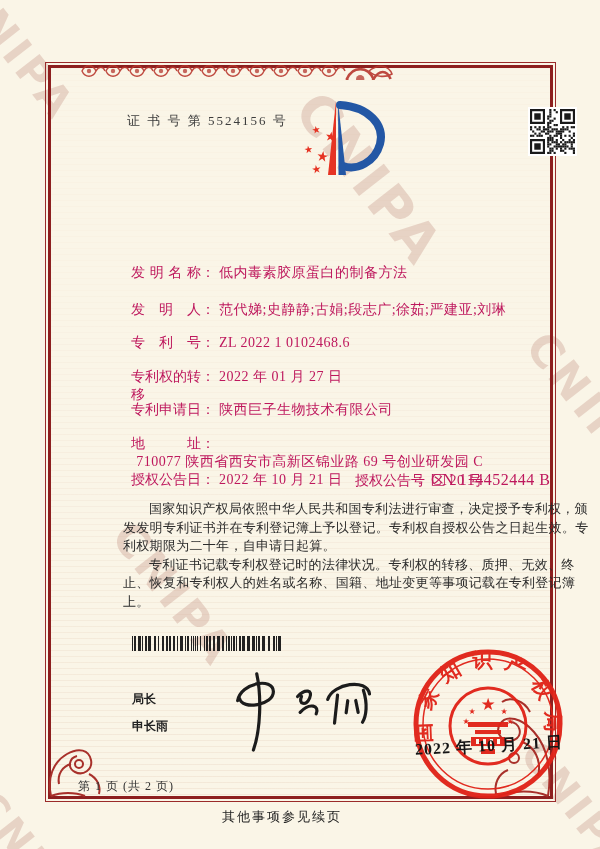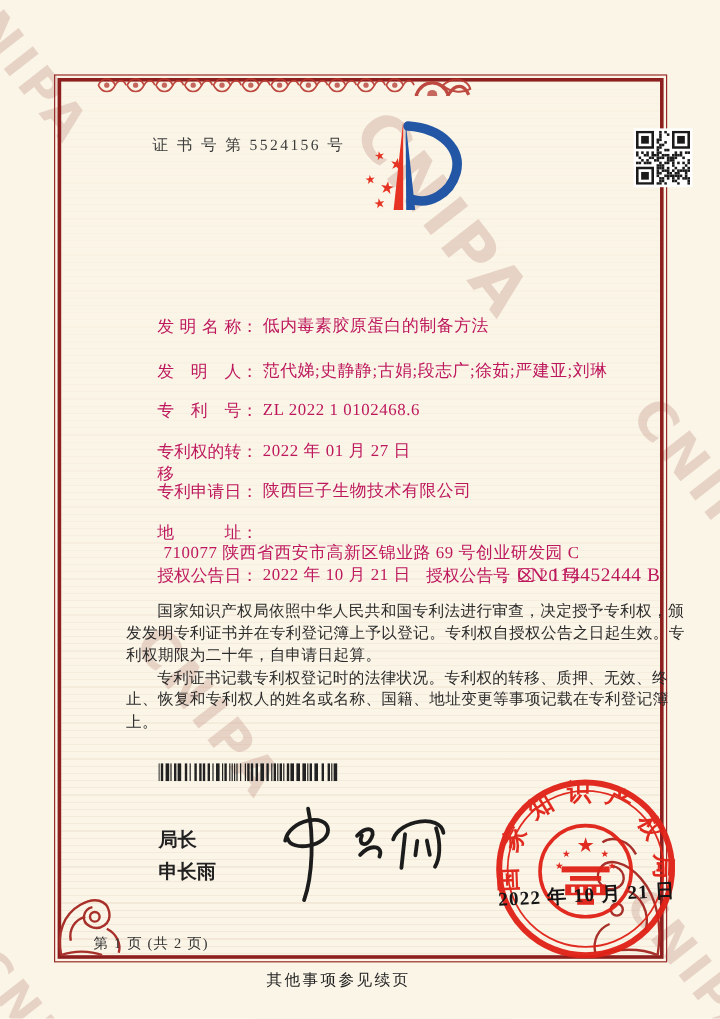--- a/index.html
+++ b/index.html
@@ -43,28 +43,28 @@
   
   .frow{position:absolute;left:36px;right:12px;font-size:14px;color:#be185d;}
   .flabel{display:inline-block;width:70px;text-align:justify;text-align-last:justify;vertical-align:top;}
   .fcolon{display:inline-block;margin-right:4px;vertical-align:top;}
   .fvalue{display:inline-block;letter-spacing:.5px;vertical-align:top;line-height:1.35;}
   .fvalue.wrap{width:352px;text-align:right;}
   .fpair2{position:absolute;left:224px;top:0;white-space:nowrap;}
   .flabel2{display:inline-block;width:58px;text-align:justify;text-align-last:justify;}
   .fvalue2{font-size:16px;letter-spacing:.5px;text-align:center;}
   
-  .body-text{position:absolute;left:10px;width:474px;top:432px;font-size:13px;line-height:18.5px;color:#2b2b2b;}
+  .body-text{position:absolute;left:28px;width:474px;top:432px;font-size:13px;line-height:18.5px;color:#2b2b2b;}
   .body-text p{margin:0;text-indent:2em;letter-spacing:.3px;}
   
   .barcode{position:absolute;left:37px;top:568px;width:152px;height:15px;}
   .barcode svg{width:100%;height:100%;display:block;}
   
-  .signer{position:absolute;left:37px;top:619px;font-family:Liberation Sans, sans-serif;
-    font-weight:bold;font-size:16px;color:#222;line-height:27px;}
+  .signer{position:absolute;left:37px;top:619px;font-family:Liberation Mono, monospace;
+    font-weight:bold;font-size:12px;color:#222;line-height:27px;}
   .handwriting{position:absolute;left:127px;top:597px;width:150px;height:88px;transform:rotate(-2deg);}
   
   .seal{position:absolute;left:315px;top:578px;width:156px;height:156px;}
   .seal svg{width:100%;height:100%;display:block;opacity:.96;}
   .seal-date{
     position:absolute;left:312px;top:668px;width:164px;text-align:center;
     font-size:16px;font-weight:bold;color:#151515;letter-spacing:1px;
     transform:rotate(-3deg);z-index:4;
   }
   

